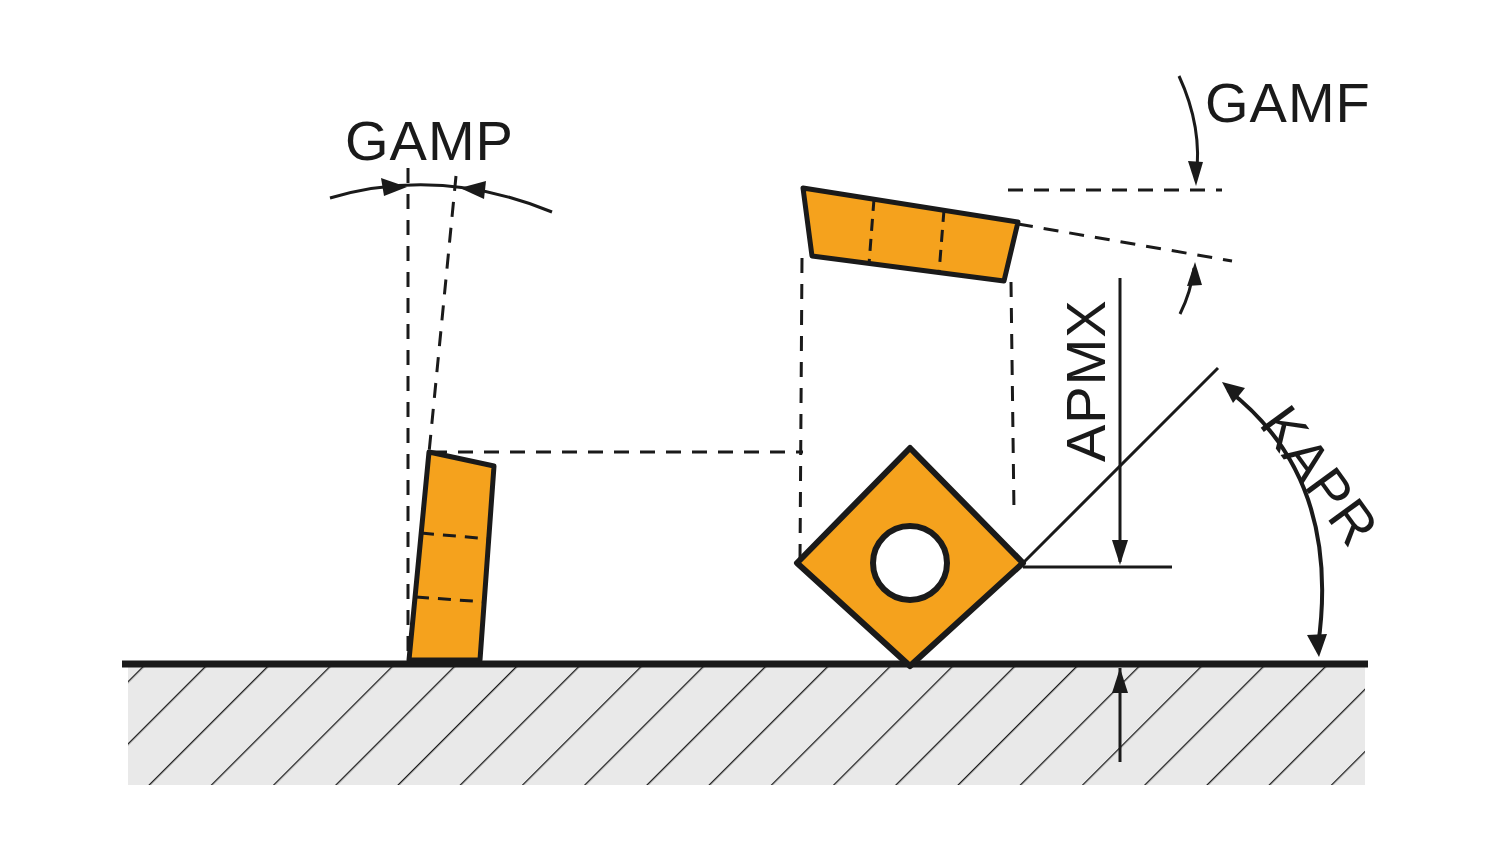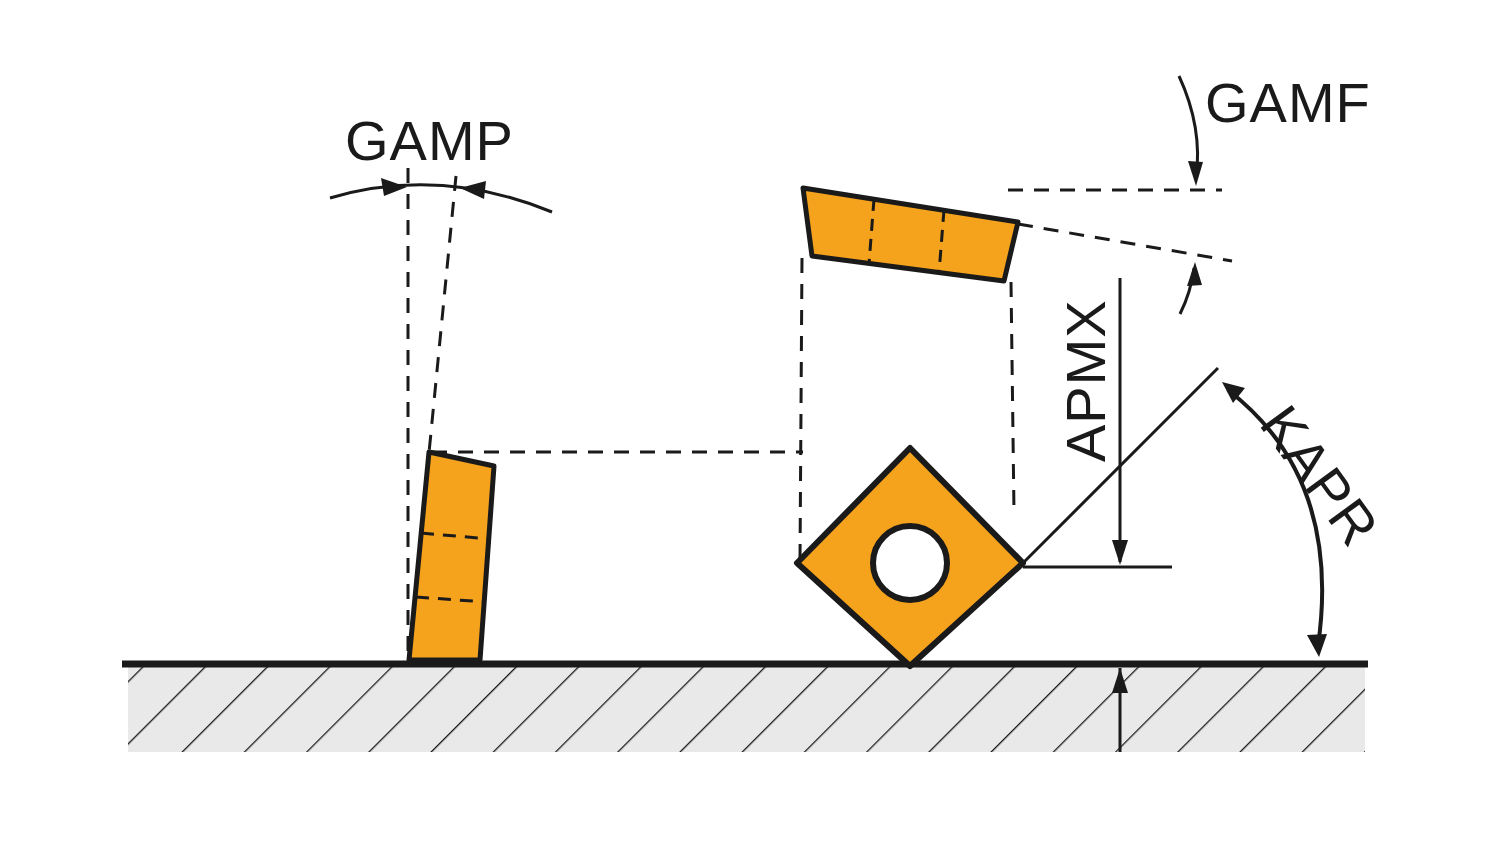--- a/index.html
+++ b/index.html
@@ -3,21 +3,21 @@
 <meta charset="utf-8">
 <style>
   html, body {
     margin: 0;
     padding: 0;
     background: #ffffff;
   }
   .stage {
     position: relative;
     width: 1500px;
-    height: 752px;
+    height: 857px;
     background: #ffffff;
     overflow: hidden;
   }
   svg { display: block; }
   .diagram-label {
     font-family: "Liberation Sans", "DejaVu Sans", sans-serif;
     font-size: 56px;
     fill: #1a1a1a;
     letter-spacing: 1px;
   }

